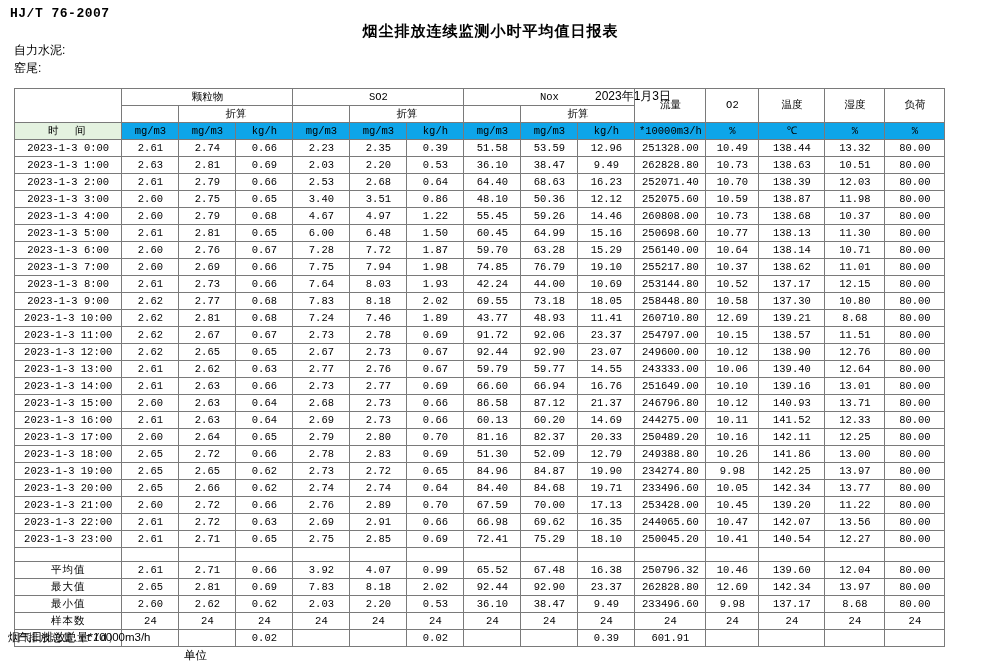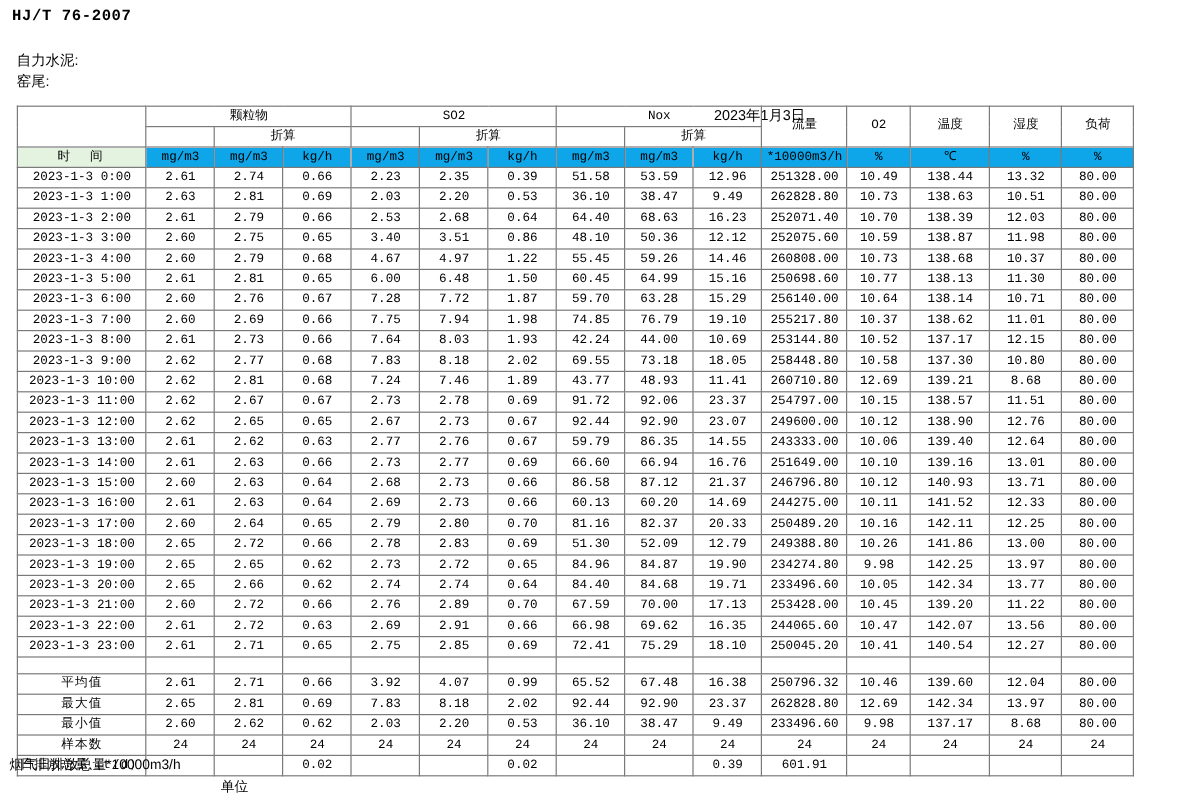--- a/index.html
+++ b/index.html
@@ -136,20 +136,21 @@
     top: 648px;
     font-size: 11.5px;
   }
 </style>
 </head>
 <body>
 
 <div class="page">
 
   <div class="std-code">HJ/T 76-2007</div>
+  <div class="doc-title">烟尘排放连续监测小时平均值日报表</div>
   <div class="company">自力水泥:</div>
   <div class="kiln">窑尾:</div>
   <div class="report-date">2023年1月3日</div>
 
   <table class="report">
     <colgroup>
       <col class="col-time">
         <col class="col-v">
         <col class="col-v">
         <col class="col-v">
@@ -427,21 +428,21 @@
         </tr>
         <tr>
           <td class="time-col">2023-1-3 13:00</td>
           <td class="num">2.61</td>
           <td class="num">2.62</td>
           <td class="num">0.63</td>
           <td class="num">2.77</td>
           <td class="num">2.76</td>
           <td class="num">0.67</td>
           <td class="num">59.79</td>
-          <td class="num">86.35</td>
+          <td class="num">59.77</td>
           <td class="num">14.55</td>
           <td class="num">243333.00</td>
           <td class="num">10.06</td>
           <td class="num">139.40</td>
           <td class="num">12.64</td>
           <td class="num">80.00</td>
         </tr>
         <tr>
           <td class="time-col">2023-1-3 14:00</td>
           <td class="num">2.61</td>

